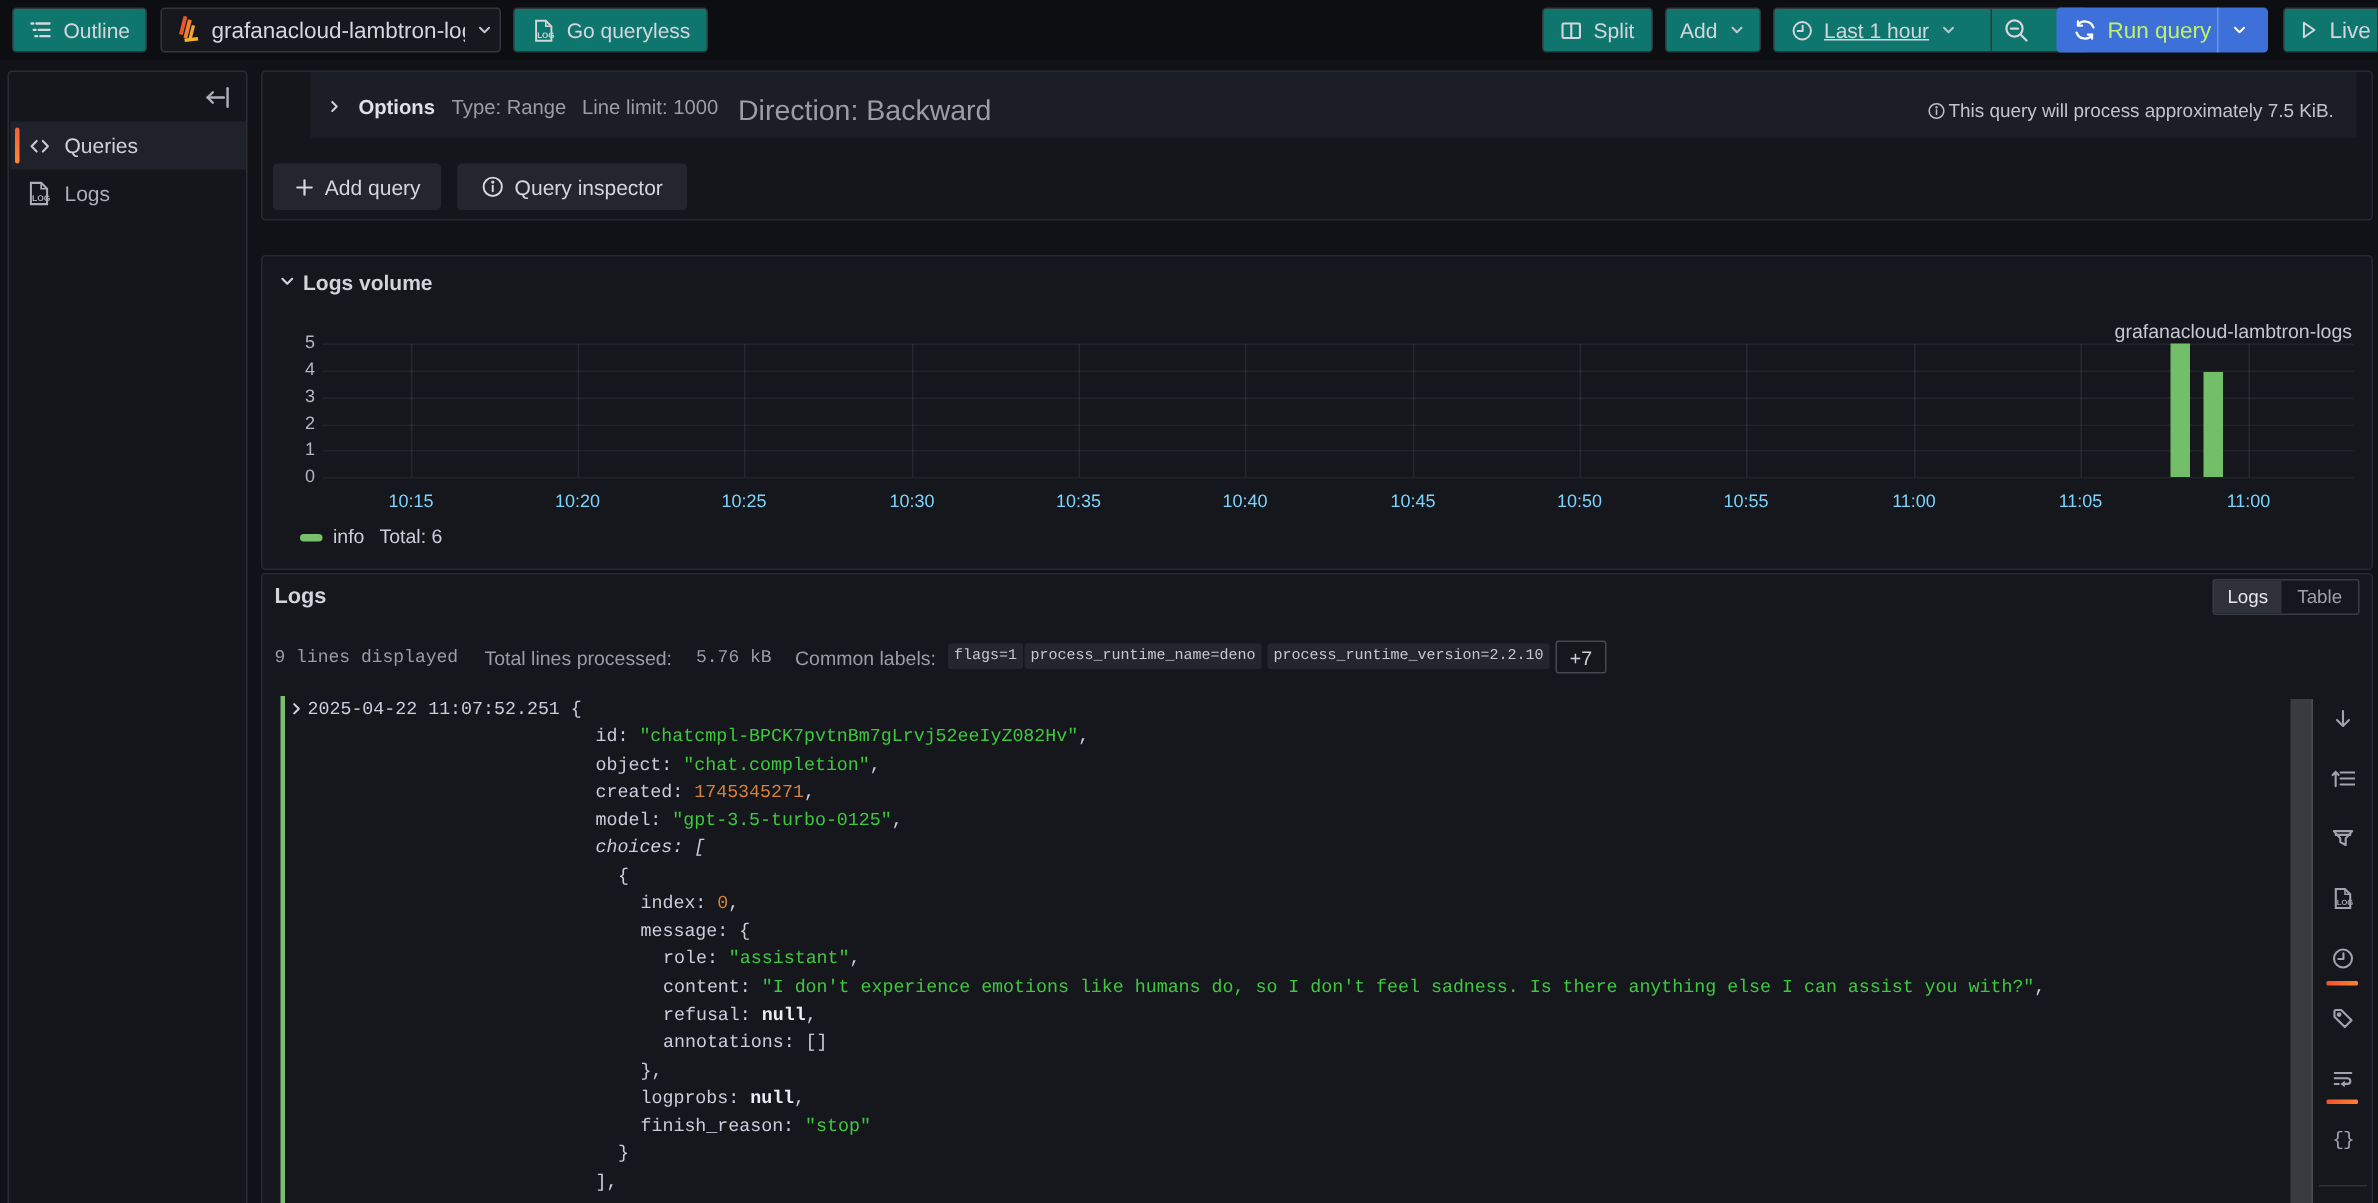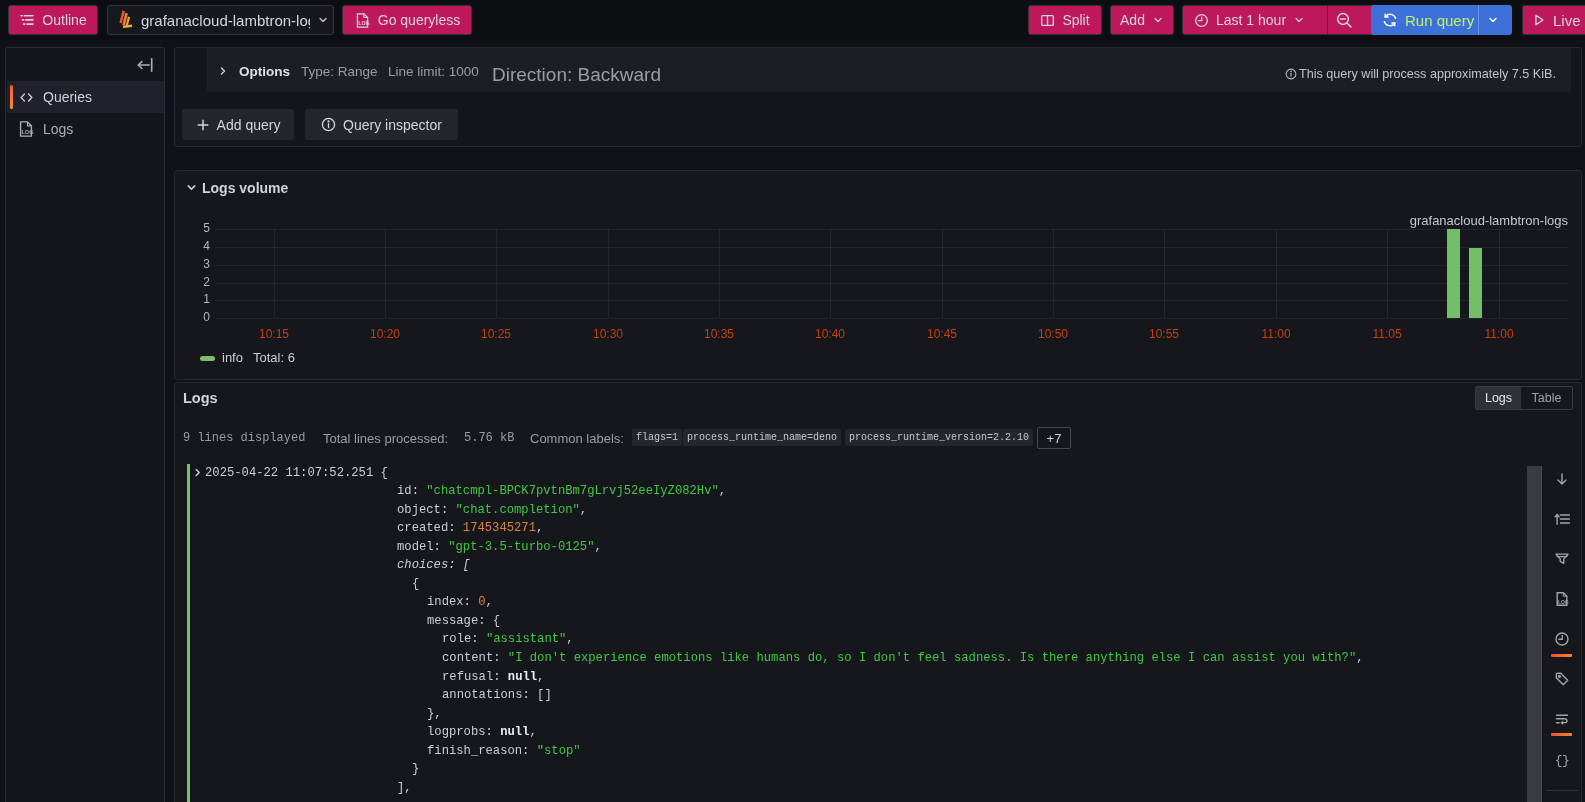--- a/index.html
+++ b/index.html
@@ -2,36 +2,36 @@
 <html><head>
 <meta charset="utf-8">
 <style>
   * { margin:0; padding:0; box-sizing:border-box; }
   html,body { width:1585px; height:802px; overflow:hidden; }
   body { background:#111217; font-family:"Liberation Sans", sans-serif; position:relative; }
   .abs { position:absolute; }
   
   #topbar { position:absolute; left:0; top:0; width:1585px; height:40px; background:#0d0e12; }
   .tbtn {
-    position:absolute; top:5px; height:30px; background:#be185d; border:1px solid #34363d;
+    position:absolute; top:5px; height:30px; background:#0f766e; border:1px solid #34363d;
     border-radius:3px; color:#d5d6dd; font-size:14px; font-weight:500;
     display:flex; align-items:center; justify-content:center; gap:7px; white-space:nowrap;
   }
   .tbtn svg { flex:none; }
   
   #sidebar { position:absolute; left:5px; top:47px; width:160px; height:760px;
     background:#14161b; border:1px solid #2a2c33; border-radius:3px; }
   .siderow { position:absolute; left:7px; width:157px; height:32px; display:flex; align-items:center; color:#adaeb6; font-size:14px; }
   
   .panel { position:absolute; left:174px; width:1408px; background:#15171d; border:1px solid #272930; border-radius:3px; }
   
   .mono { font-family:"Liberation Mono", monospace; }
   .grid-h { position:absolute; height:1px; background:rgba(204,204,220,0.065); }
   .grid-v { position:absolute; width:1px; background:rgba(204,204,220,0.09); }
-  .xlab { position:absolute; width:60px; text-align:center; font-size:12px; color:#c2410c; }
+  .xlab { position:absolute; width:60px; text-align:center; font-size:12px; color:#7dd3fc; }
   .ylab { position:absolute; width:26px; text-align:right; font-size:12px; color:#b4b6bd; }
   .logline { position:absolute; white-space:pre; font-family:"Liberation Mono", monospace; font-size:12.2px; line-height:18.5px; color:#ccccdc; }
   i { font-style:normal; }
   .s { color:#3fc83f; }
   .n { color:#d7823b; }
   .b { color:#ececf2; font-weight:bold; }
   .chip { position:absolute; top:429px; height:17px; background:#24262d; border-radius:2px;
      font-family:"Liberation Mono", monospace; font-size:10px; color:#c6c7cf; line-height:17px; padding:0 4px; }
   .railico { position:absolute; left:1554px; width:16px; height:16px; }
 </style>
@@ -79,21 +79,21 @@
   <span>Split</span>
 </div>
 
 <div class="tbtn" style="left:1110px; width:64px;">
   <span>Add</span>
   <svg width="12" height="12" viewBox="0 0 16 16" fill="none" stroke="#c3c4cc" stroke-width="1.8" stroke-linecap="round" stroke-linejoin="round">
       <path d="M4 6l4 4 4-4"></path>
     </svg>
 </div>
 
-<div class="tbtn" style="left:1182px; width:210px; justify-content:flex-start; padding-left:11px;">
+<div class="tbtn" style="left:1182px; width:210px; justify-content:flex-start; padding-left:11px;text-decoration:underline;">
   <svg width="15" height="15" viewBox="0 0 16 16" fill="none" stroke="#d5d6dd" stroke-width="1.4">
     <circle cx="8" cy="8" r="6.2"></circle>
       <path d="M8.3 4.4v3.8H4.8" stroke-linecap="round" stroke-linejoin="round"></path>
   </svg>
   <span>Last 1 hour</span>
   <svg width="12" height="12" viewBox="0 0 16 16" fill="none" stroke="#c3c4cc" stroke-width="1.8" stroke-linecap="round" stroke-linejoin="round">
       <path d="M4 6l4 4 4-4"></path>
     </svg>
   <div style="position:absolute; left:144px; top:0; width:1px; height:28px; background:#34363d;"></div>
   <svg style="position:absolute; left:153px; top:6px;" width="17" height="17" viewBox="0 0 17 17" fill="none" stroke="#d5d6dd" stroke-width="1.5" stroke-linecap="round">

